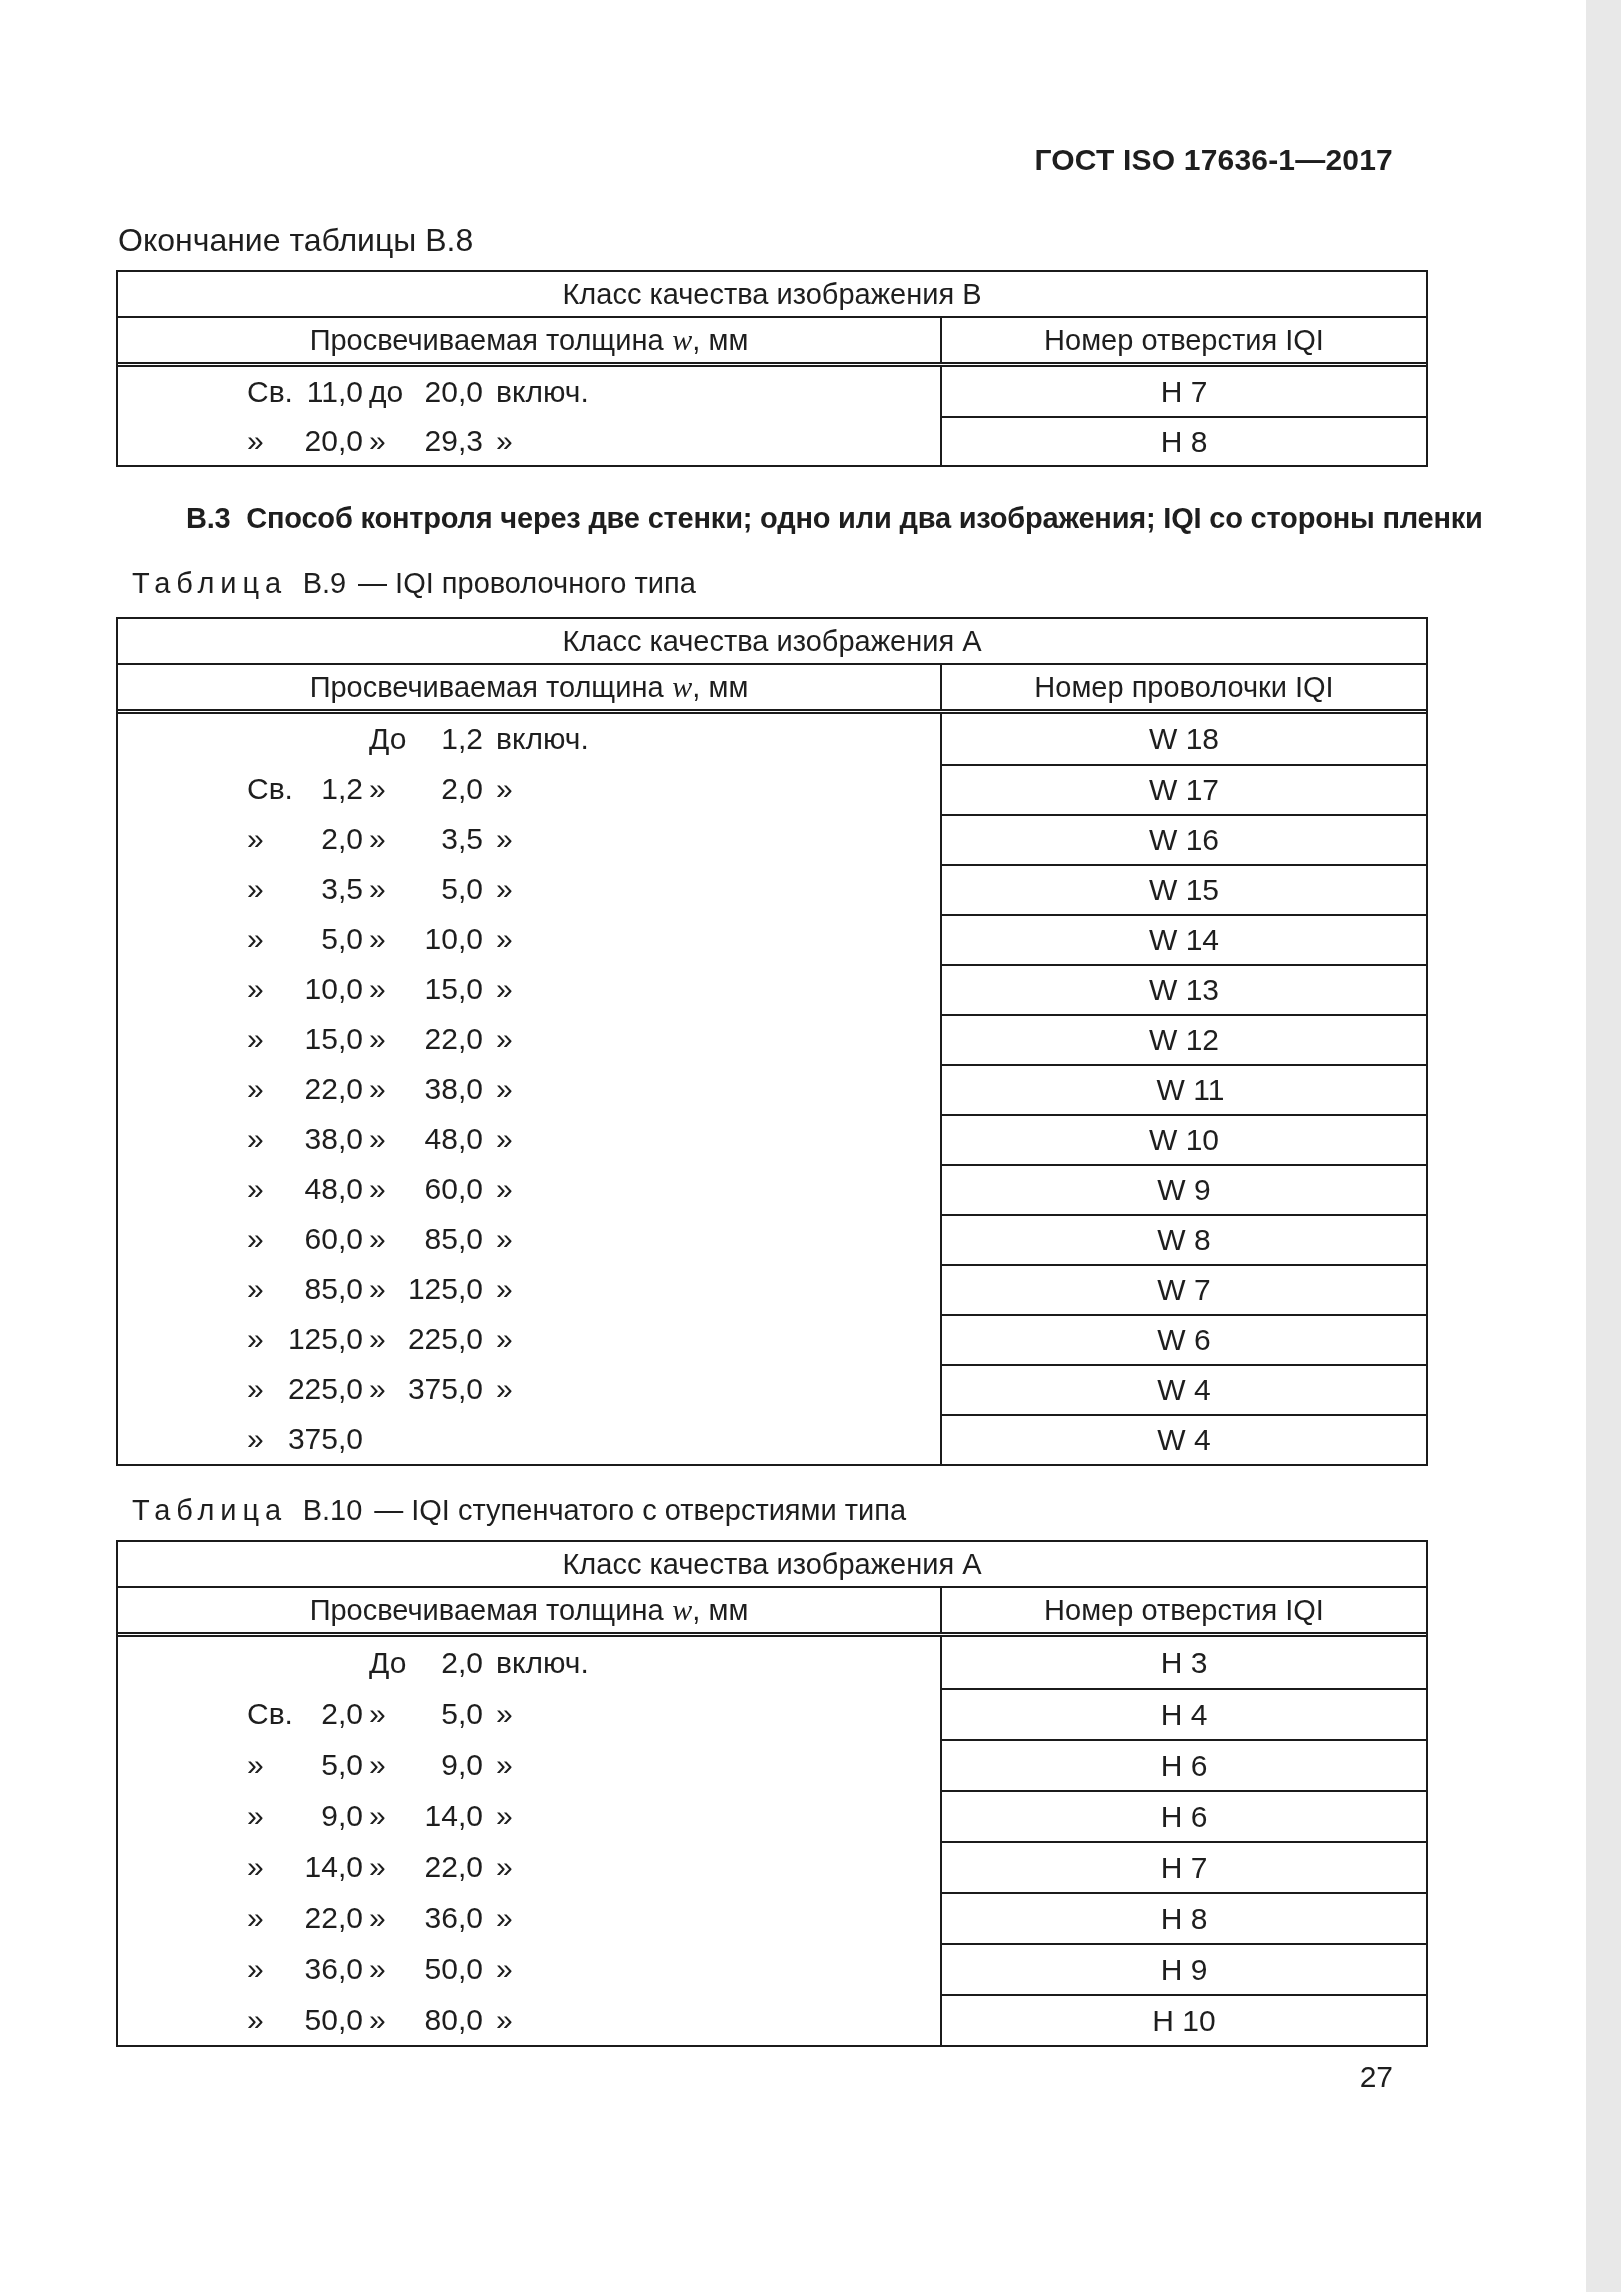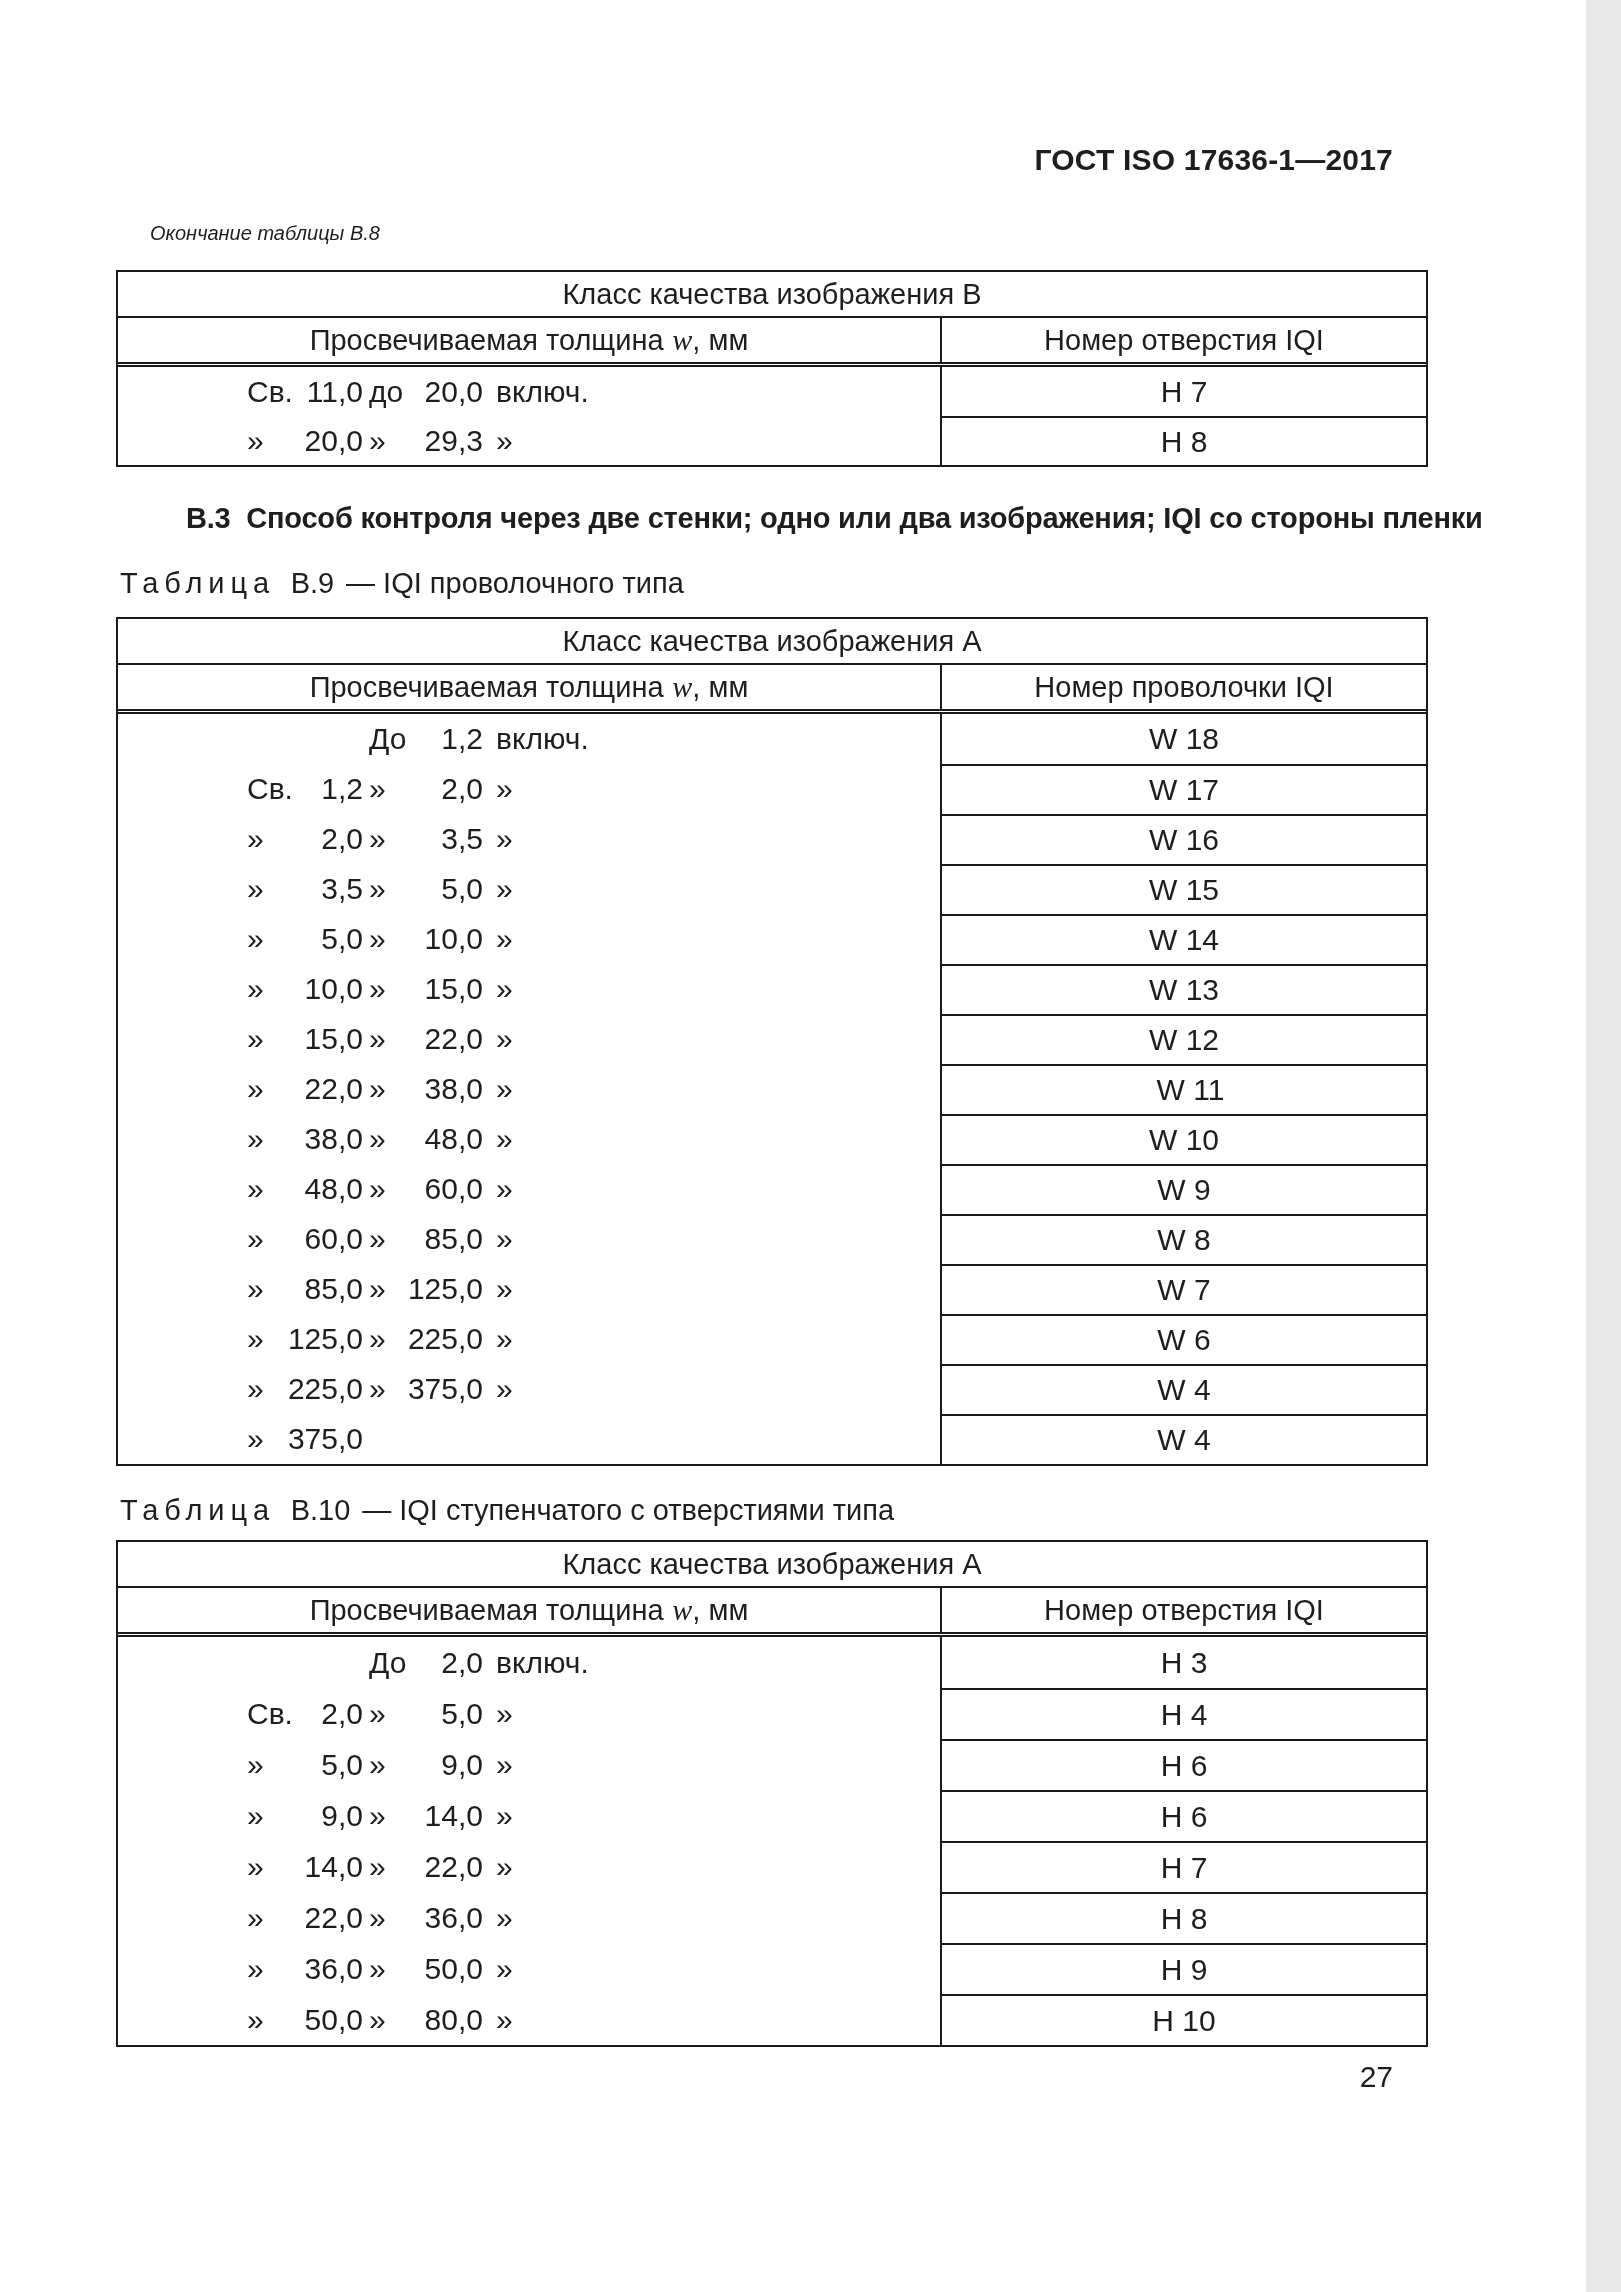--- a/index.html
+++ b/index.html
@@ -11,31 +11,30 @@
     color:#1e1e1e;
     overflow:hidden;
   }
   .doc-header{
     position:absolute;right:193px;top:143px;
     font-size:30px;font-weight:bold;letter-spacing:0.2px;
     white-space:nowrap;
   }
   .caption-italic{
     position:absolute;left:118px;top:222px;
-    font-size:20px;font-style:italic;
+    font-size:32px;
     white-space:nowrap;
-    margin-left:32px;
   }
   .section-heading{
     position:absolute;left:186px;top:502px;
     font-size:29px;font-weight:bold;
     white-space:nowrap;letter-spacing:-0.2px;
   }
   .tcaption{
-    position:absolute;left:120px;
+    position:absolute;left:132px;
     font-size:29px;white-space:nowrap;
   }
   .cap-label{letter-spacing:5.9px;}
   .cap-num{margin-left:15.7px;}
   .cap-text{margin-left:11.8px;}
   .page-number{
     position:absolute;right:193px;top:2060px;
     font-size:30px;
   }
 

